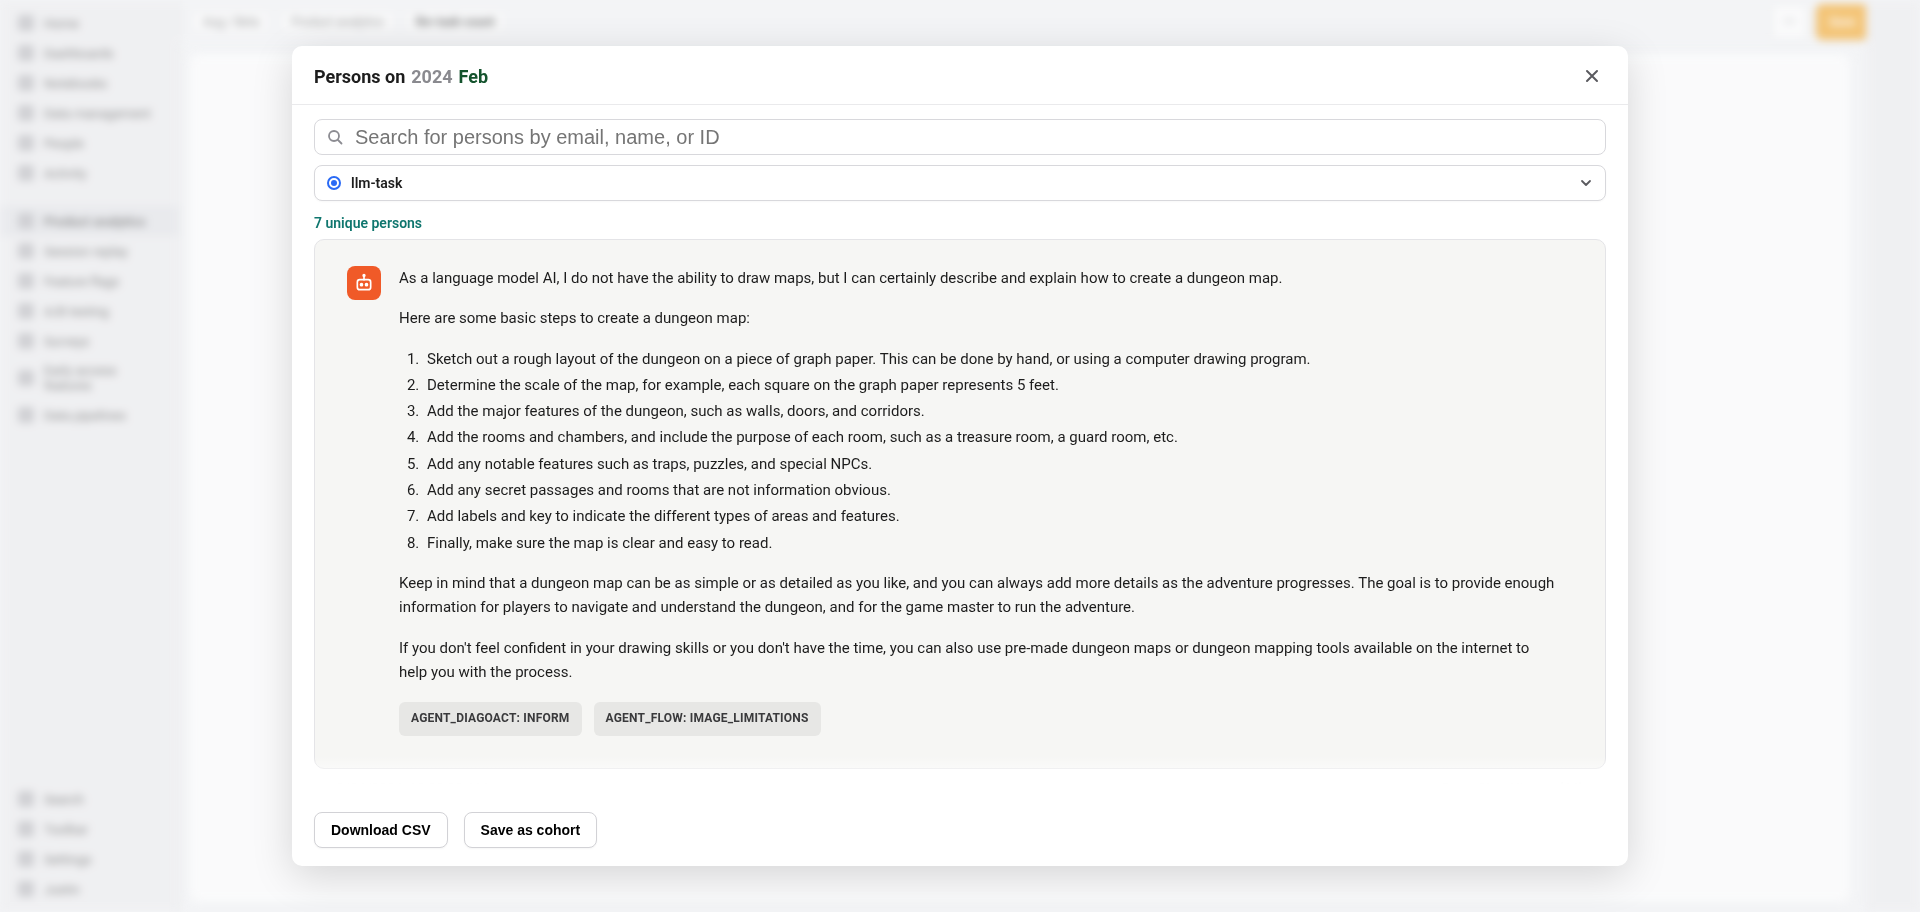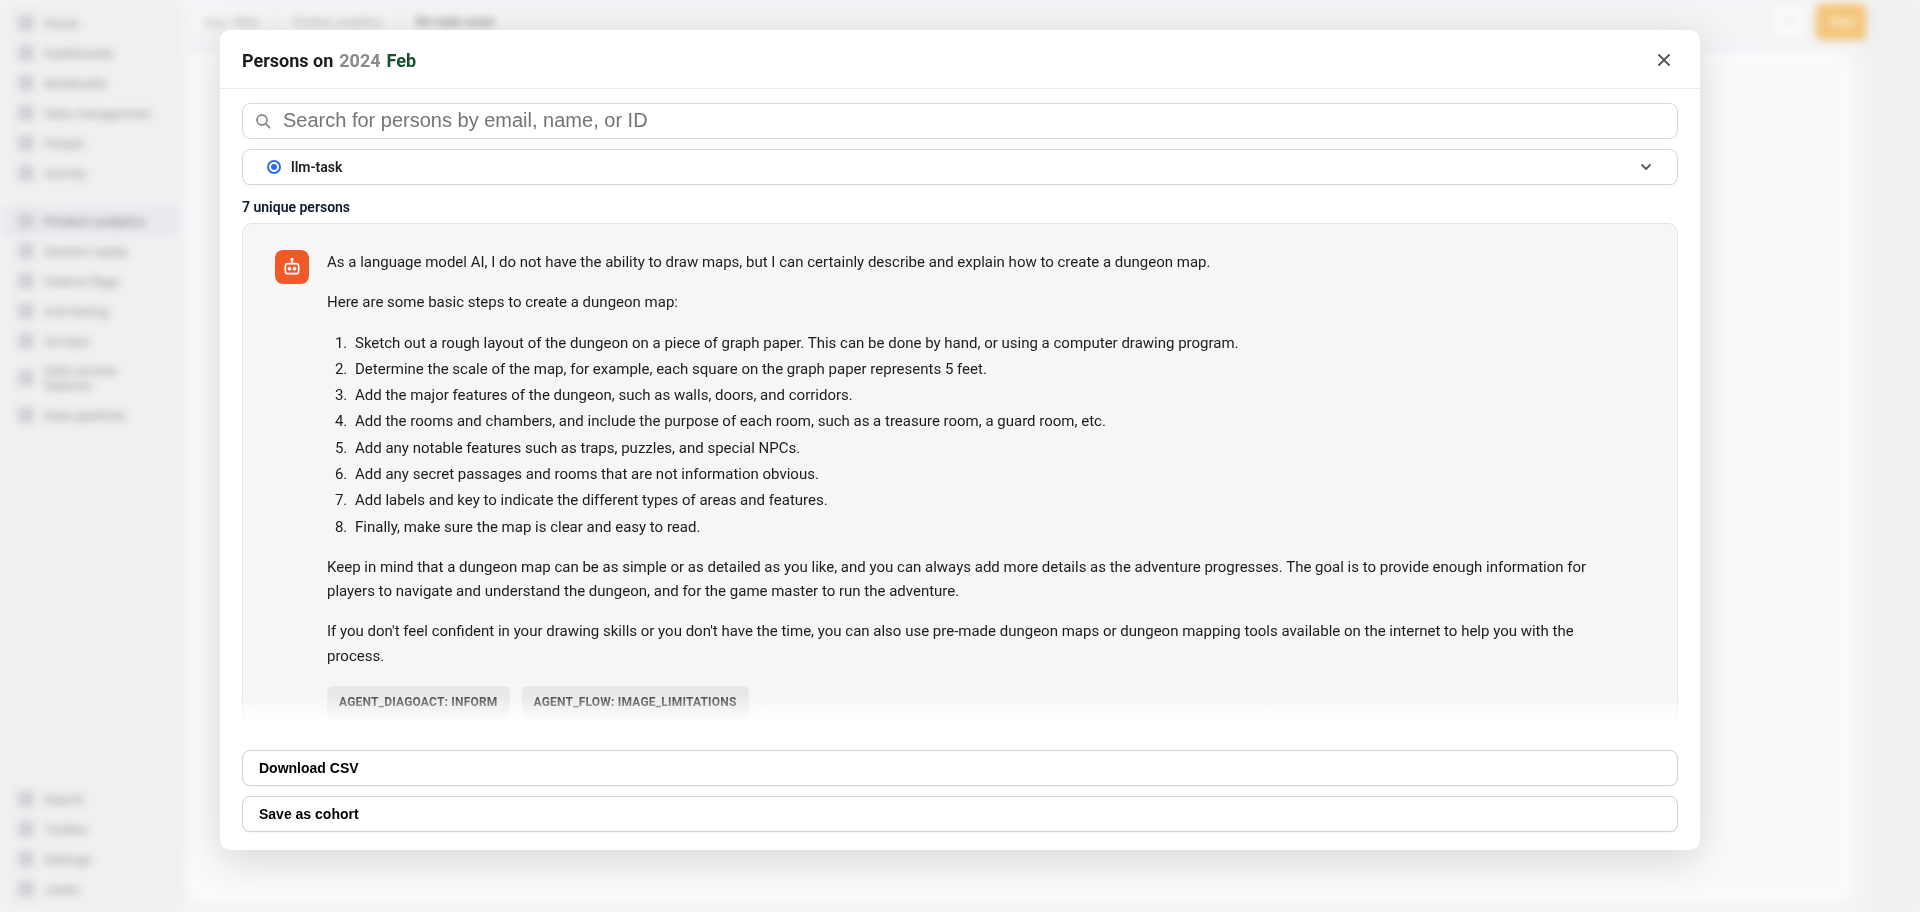--- a/index.html
+++ b/index.html
@@ -16,41 +16,41 @@
 .bg-topbar .crumb { background: #fdfdfd; border: 1px solid #e2e2e5; border-radius: 6px; padding: 4px 10px; font-size: 12px; color: #666; }
 .bg-topbar .crumb.bold { font-weight: 600; color: #222; }
 .bg-topbar-right { margin-left: auto; display: flex; gap: 8px; }
 .bg-topbar-right .btn { padding: 4px 12px; border-radius: 6px; border: 1px solid #ddd; background: #fff; font-size: 12px; }
 .bg-topbar-right .btn.primary { background: #f5a623; border-color: #e09416; color: #fff; font-weight: 600; }
 .bg-main { position: absolute; left: 180px; right: 60px; top: 44px; bottom: 0; background: #fff; border-radius: 8px; margin: 10px; }
 .bg-rail { position: absolute; right: 0; top: 0; width: 54px; height: 100%; background: #eeeef0; }
 
 
 .modal-overlay { position: absolute; inset: 0; display: flex; align-items: flex-start; justify-content: center; }
-.modal { background: #fff; border-radius: 10px; width: 1480px; margin-top: 30px; box-shadow: 0 10px 40px rgba(0,0,0,0.15); display: flex; flex-direction: column; max-height: 820px; }
+.modal { background: #fff; border-radius: 10px; width: 1336px; margin-top: 46px; box-shadow: 0 10px 40px rgba(0,0,0,0.15); display: flex; flex-direction: column; max-height: 820px; }
 
 .modal-header { display: flex; align-items: center; justify-content: space-between; padding: 16px 22px 14px; }
 .modal-title { font-size: 18px; font-weight: 700; display: flex; gap: 6px; align-items: baseline; }
 .modal-title .year { color: #8a8a8f; font-weight: 700; }
 .modal-title .month { color: #14532d; font-weight: 700; }
 .modal-close { width: 28px; height: 28px; display: flex; align-items: center; justify-content: center; cursor: pointer; color: #5a5a5f; border-radius: 4px; }
 
 .modal-divider { height: 1px; background: #eaeaec; margin: 0; }
 
 .modal-controls { padding: 14px 22px 10px; display: flex; flex-direction: column; gap: 10px; }
 .search-box { position: relative; }
 .search-box input { width: 100%; height: 36px; border: 1px solid #d8d8dc; border-radius: 8px; padding: 0 14px 0 40px; font-size: 20px; background: #fff; }
 .search-box .search-icon { position: absolute; left: 13px; top: 50%; transform: translateY(-50%); color: #8c8c92; }
-.dropdown { height: 36px; border: 1px solid #d8d8dc; border-radius: 8px; display: flex; align-items: center; padding: 0 24px; gap: 10px; cursor: pointer; background: #fff; box-shadow: 0 1px 2px rgba(0,0,0,0.03); }
+.dropdown { height: 36px; border: 1px solid #d8d8dc; border-radius: 8px; display: flex; align-items: center; padding: 0 12px; gap: 10px; cursor: pointer; background: #fff; box-shadow: 0 1px 2px rgba(0,0,0,0.03); }
 .dropdown .radio { width: 14px; height: 14px; border: 2px solid #2a6af5; border-radius: 50%; display: inline-flex; align-items: center; justify-content: center; }
 .dropdown .radio::after { content: ""; width: 6px; height: 6px; background: #2a6af5; border-radius: 50%; }
 .dropdown .label { font-weight: 600; font-size: 14px; }
 .dropdown .chev { margin-left: auto; color: #5a5a5f; }
 
-.count-line { padding: 4px 22px 8px; font-size: 14px; font-weight: 600; color: #0f172a; }
+.count-line { padding: 4px 22px 8px; font-size: 14px; font-weight: 600; color: #0f766e; }
 
 .modal-body { padding: 0 22px; position: relative; flex: 1; overflow: hidden; }
 .session-card { border: 1px solid #e4e4e7; background: #f6f6f4; border-radius: 10px; height: 530px; overflow-y: scroll; position: relative; padding: 0; }
 .session-inner { padding: 26px 44px 18px 32px; }
 
 .msg { display: flex; gap: 18px; }
 .avatar { width: 34px; height: 34px; border-radius: 8px; background: #f05a28; display: flex; align-items: center; justify-content: center; color: #fff; flex-shrink: 0; }
 .msg-content { font-size: 15px; line-height: 1.62; color: #1d1d1d; max-width: 1340px; }
 .msg-content p { margin-bottom: 16px; }
 .msg-content ol { padding-left: 24px; margin-bottom: 16px; }
@@ -64,21 +64,21 @@
 .session-footer-row .right { font-weight: 500; }
 
 
 .session-card::-webkit-scrollbar { width: 16px; }
 .session-card::-webkit-scrollbar-track { background: #f6f6f4; }
 .session-card::-webkit-scrollbar-thumb { background: #cfcfd2; border-radius: 8px; border: 4px solid #f6f6f4; }
 .session-card::-webkit-scrollbar-button:single-button { height: 16px; background: #f6f6f4; }
 
 .fade-bottom { position: absolute; left: 22px; right: 22px; bottom: 0; height: 40px; background: linear-gradient(to bottom, rgba(255,255,255,0), #fff 70%); pointer-events: none; }
 
-.modal-footer { padding: 16px 22px 18px; display: flex; gap: 10px; flex-direction: column; }
+.modal-footer { padding: 16px 22px 18px; display: flex; gap: 16px; }
 .btn { height: 36px; padding: 0 16px; border-radius: 8px; border: 1px solid #d2d2d6; background: #fff; font-size: 14px; font-weight: 600; cursor: pointer; display: inline-flex; align-items: center; box-shadow: 0 1px 2px rgba(0,0,0,0.04); }
 
 svg { display: block; }
 </style>
 </head>
 <body>
 
 <div class="bg-layer">
   <div class="bg-sidebar">
     <div id="sb-top">

